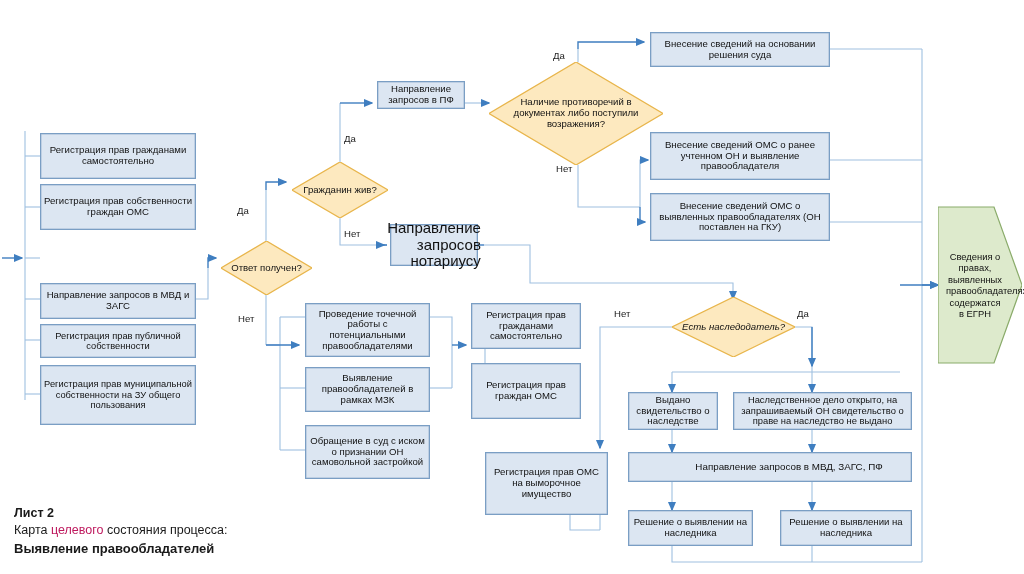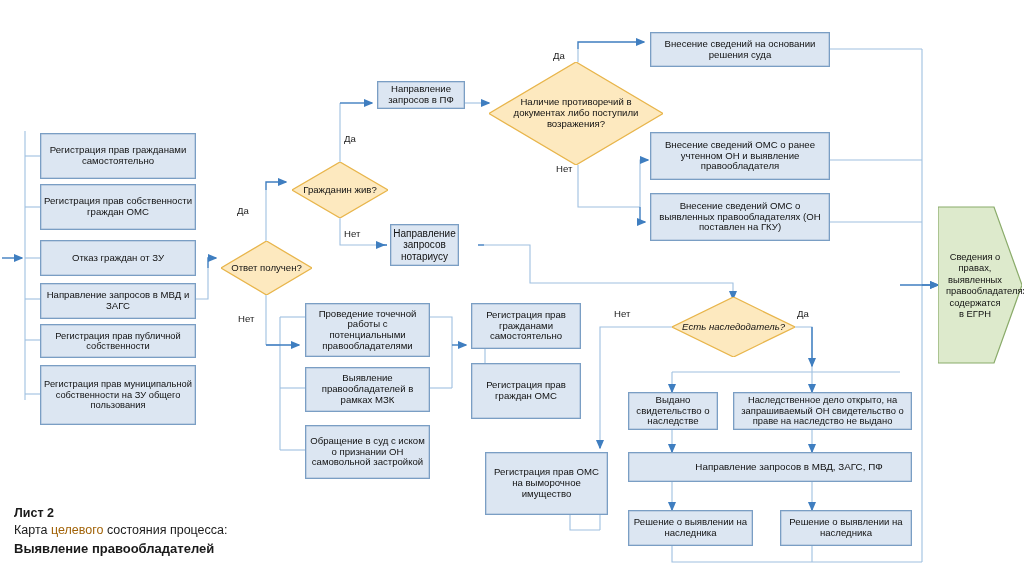--- a/index.html
+++ b/index.html
@@ -24,21 +24,21 @@
   .greenbody{position:absolute;left:0;top:0;width:100%;height:100%;}
   .greentxt{position:absolute;z-index:3;left:8px;right:18px;top:50%;
             transform:translateY(-50%);text-align:center;color:#111;line-height:1.22;}
 
   .lbl{position:absolute;color:#222;white-space:nowrap;}
 
   
   #caption{position:absolute;left:14px;top:505px;color:#1a1a1a;line-height:1.38;}
   #caption .l1{font-weight:bold;font-size:12.5px;}
   #caption .l2{font-size:12.5px;}
-  #caption .l2 .gw{color:#a16207;text-align:center;}
+  #caption .l2 .gw{color:#be185d;text-align:center;}
   #caption .l3{font-weight:bold;font-size:13px;}
 </style>
 </head>
 <body>
 
 <div id="stage">
 
   <svg id="wires" viewBox="0 0 1024 574" xmlns="http://www.w3.org/2000/svg">
     <defs>
       <marker id="ah" markerWidth="7" markerHeight="7" refX="6" refY="3" orient="auto" markerUnits="strokeWidth">
@@ -138,23 +138,20 @@
       <path d="M478,245 L484,245"></path>
     </g>
   </svg>
 
   <div class="node proc" style="left:40px;top:133px;width:156px;height:46px;font-size:9.6px;">
     <span>Регистрация прав гражданами самостоятельно</span>
   </div>
   <div class="node proc" style="left:40px;top:184px;width:156px;height:46px;font-size:9.6px;">
     <span>Регистрация прав собственности граждан ОМС</span>
   </div>
-  <div class="node proc" style="left:40px;top:240px;width:156px;height:36px;font-size:9.6px;">
-    <span>Отказ граждан от ЗУ</span>
-  </div>
   <div class="node proc" style="left:40px;top:283px;width:156px;height:36px;font-size:9.6px;">
     <span>Направление запросов в МВД и ЗАГС</span>
   </div>
   <div class="node proc" style="left:40px;top:324px;width:156px;height:34px;font-size:9.3px;">
     <span>Регистрация прав публичной собственности</span>
   </div>
   <div class="node proc" style="left:40px;top:365px;width:156px;height:60px;font-size:9.3px;">
     <span>Регистрация прав муниципальной собственности на ЗУ общего пользования</span>
   </div>
 
@@ -186,21 +183,21 @@
       <svg viewBox="0 0 123 60" preserveAspectRatio="none" width="123" height="60" style="position: absolute; left: 0px; top: 0px;">
         <polygon points="61.5,0 123,30 61.5,60 0,30" fill="#fde9bf" stroke="#e8b54b" stroke-width="1.3"></polygon>
       </svg>
 
     <div class="diatxt" style="font-size:9.6px;width:116px;font-style:italic;">Есть наследодатель?</div>
   </div>
 
   <div class="node proc" style="left:377px;top:81px;width:88px;height:28px;font-size:9.6px;">
     <span>Направление запросов в ПФ</span>
   </div>
-  <div class="node proc" style="left:390px;top:224px;width:69px;height:42px;font-size:10px;">
+  <div class="node proc" style="left:390px;top:224px;width:88px;height:42px;font-size:15px;text-align:right;">
     <span>Направление запросов нотариусу</span>
   </div>
   <div class="node proc" style="left:650px;top:32px;width:180px;height:35px;font-size:9.6px;">
     <span>Внесение сведений на основании решения суда</span>
   </div>
   <div class="node proc" style="left:650px;top:132px;width:180px;height:48px;font-size:9.6px;">
     <span>Внесение сведений ОМС о ранее учтенном ОН и выявление правообладателя</span>
   </div>
   <div class="node proc" style="left:650px;top:193px;width:180px;height:48px;font-size:9.6px;">
     <span>Внесение сведений ОМС о выявленных правообладателях (ОН поставлен на ГКУ)</span>

